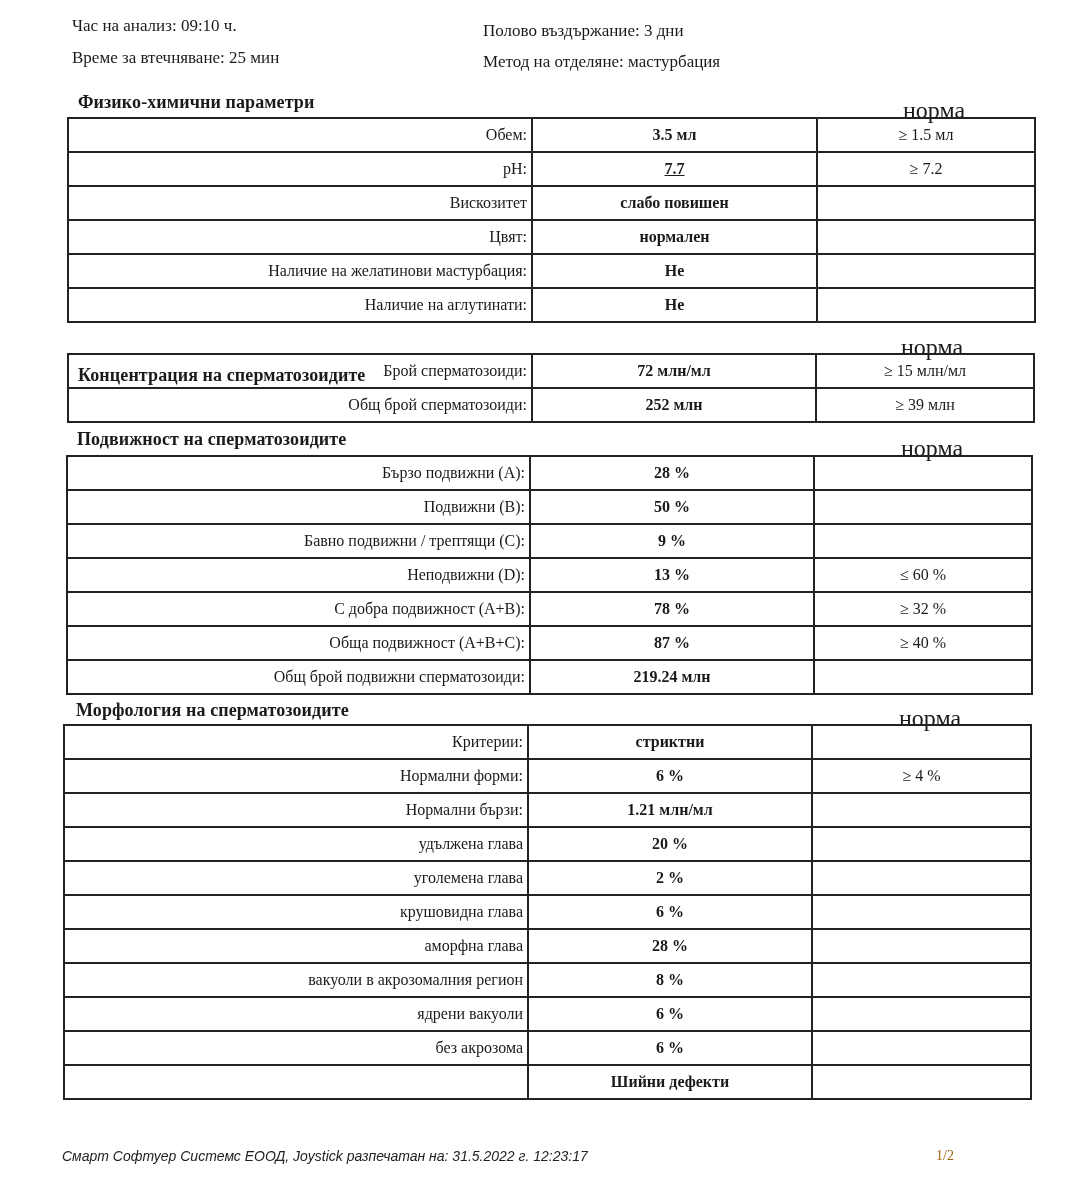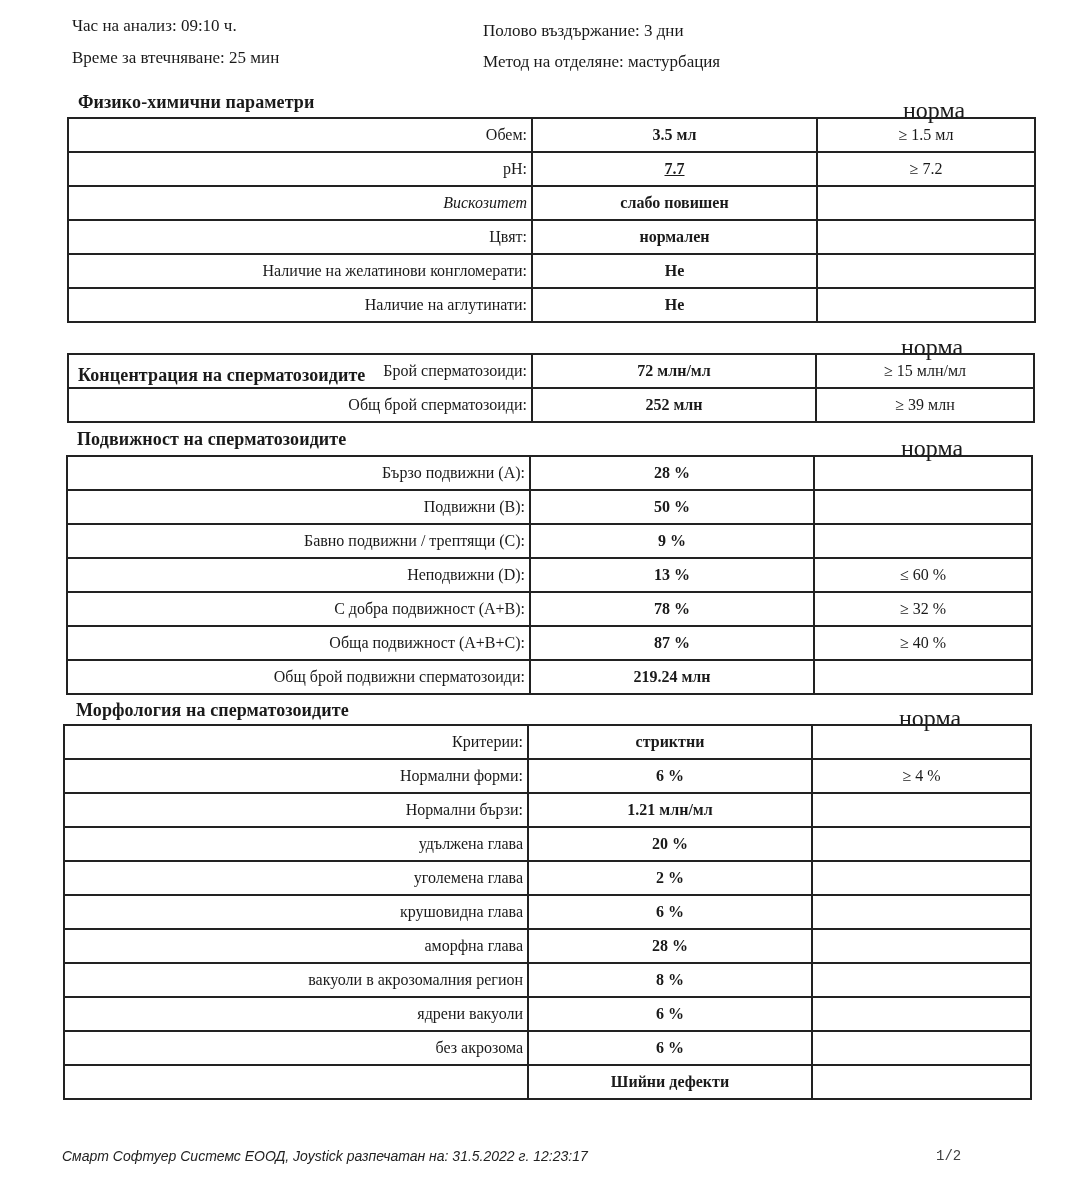--- a/index.html
+++ b/index.html
@@ -21,22 +21,22 @@
     box-sizing: border-box;
   }
   td.label { text-align: right; }
   td.value { text-align: center; font-weight: bold; }
   td.norm  { text-align: center; }
   .footer {
     position: absolute; top: 1148px; left: 62px; font-family: "Liberation Sans", "DejaVu Sans", sans-serif;
     font-style: italic; font-size: 14px; color: #222; white-space: pre;
   }
   .page-num {
-    position: absolute; top: 1148px; left: 936px; font-family: Liberation Mono, monospace;
-    font-size: 14px; color: #404040;
+    position: absolute; top: 1148px; left: 936px; font-family: Liberation Serif, serif;
+    font-size: 14px; color: #a16207;
   }
 </style>
 </head>
 <body>
 
 <div class="meta" style="top:16px;left:72px;">
   <span class="lbl">Час на анализ:</span>
   <span class="val">09:10 ч.</span>
 </div>
 <div class="meta" style="top:48px;left:72px;">
@@ -65,31 +65,31 @@
         <td class="label" style="height: 34px;">Обем:</td>
         <td class="value" style="height: 34px; margin-top: 44px;">3.5 мл</td>
         <td class="norm" style="height: 34px;">≥ 1.5 мл</td>
       </tr>
       <tr>
         <td class="label" style="height: 34px;">pH:</td>
         <td class="value" style="height: 34px; text-decoration: underline;">7.7</td>
         <td class="norm" style="height: 34px;">≥ 7.2</td>
       </tr>
       <tr>
-        <td class="label" style="height: 34px; font-style: italic;">Вискозитет</td>
+        <td class="label" style="height: 34px;">Вискозитет</td>
         <td class="value" style="height: 34px;">слабо повишен</td>
         <td class="norm" style="height: 34px;"></td>
       </tr>
       <tr>
         <td class="label" style="height: 34px;">Цвят:</td>
         <td class="value" style="height: 34px;">нормален</td>
         <td class="norm" style="height: 34px;"></td>
       </tr>
       <tr>
-        <td class="label" style="height: 34px;">Наличие на желатинови конгломерати:</td>
+        <td class="label" style="height: 34px;">Наличие на желатинови мастурбация:</td>
         <td class="value" style="height: 34px;">Не</td>
         <td class="norm" style="height: 34px;"></td>
       </tr>
       <tr>
         <td class="label" style="height: 34px;">Наличие на аглутинати:</td>
         <td class="value" style="height: 34px;">Не</td>
         <td class="norm" style="height: 34px;"></td>
       </tr>
     </tbody>
 </table>

